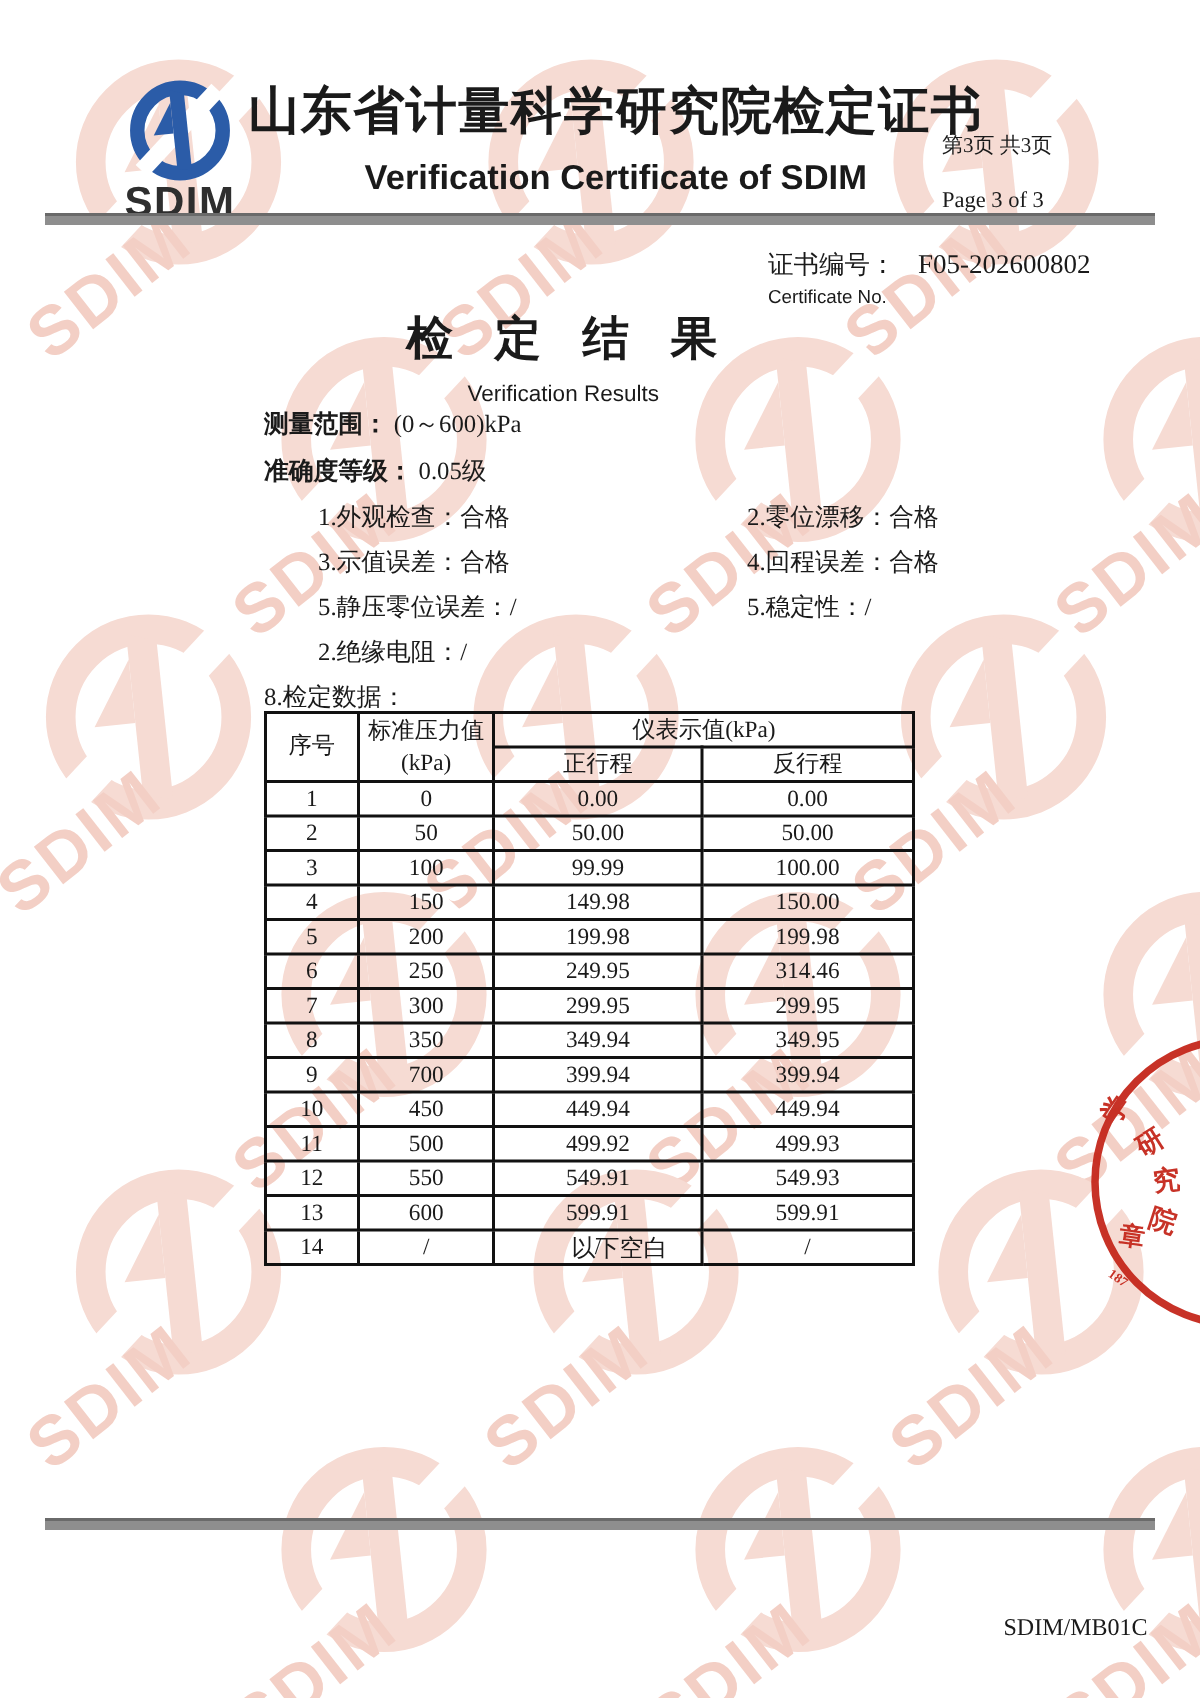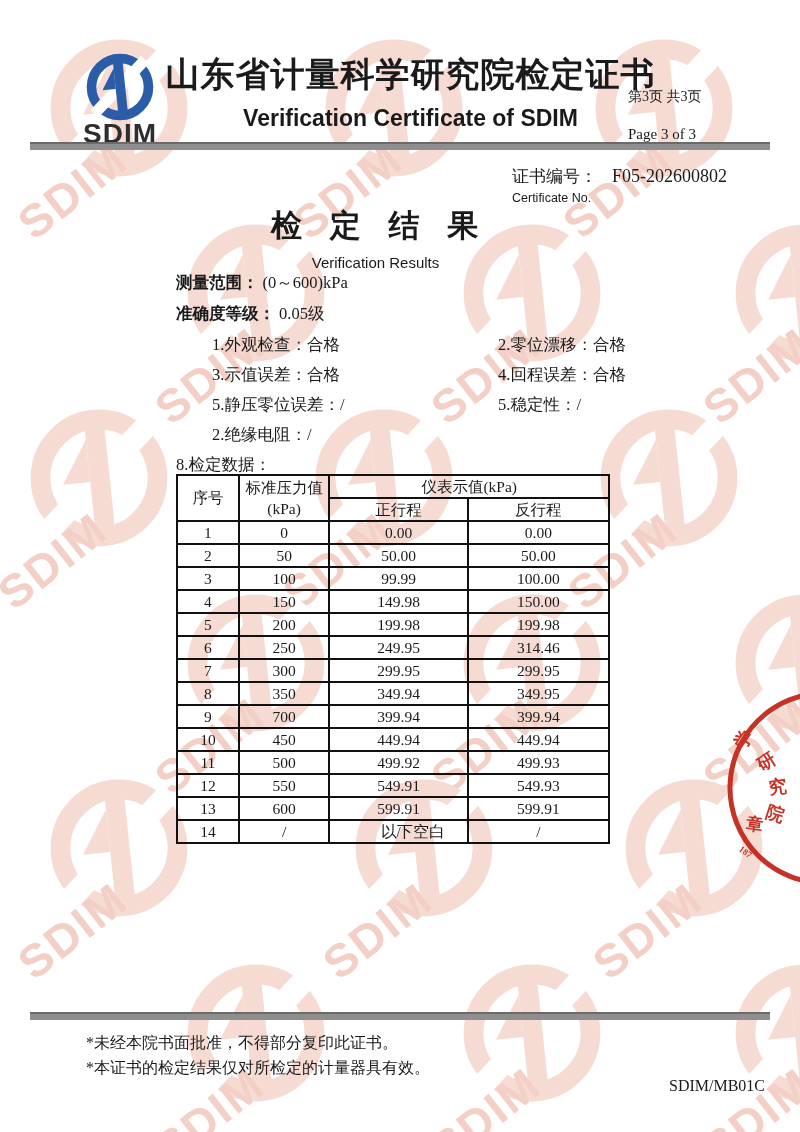--- a/index.html
+++ b/index.html
@@ -375,24 +375,20 @@
               <td>/</td>
               <td>/</td>
               <td>/</td>
             </tr>
           </tbody>
       </table>
     </div>
     <div class="below-blank">以下空白</div>
 
     <div class="bar bar-bottom"></div>
-    <div class="footnotes">
-      <div>*未经本院书面批准，不得部分复印此证书。</div>
-      <div>*本证书的检定结果仅对所检定的计量器具有效。</div>
-    </div>
     <div class="form-code">SDIM/MB01C</div>
   </div>
 
   <svg class="seal" viewBox="0 0 112 212">
     <circle cx="135" cy="102" r="95" fill="none" stroke="var(--seal-red)" stroke-width="5"></circle>
     <text x="50" y="66" font-size="18" transform="rotate(-55 50 62)">学</text>
     <text x="70" y="86" font-size="18" transform="rotate(-32 70 82)">研</text>
     <text x="79" y="108" font-size="18" transform="rotate(-8 79 104)">究</text>
     <text x="76" y="131" font-size="18" transform="rotate(18 76 127)">院</text>
     <text x="56" y="143" font-size="17" transform="rotate(8 58 139)">章</text>

